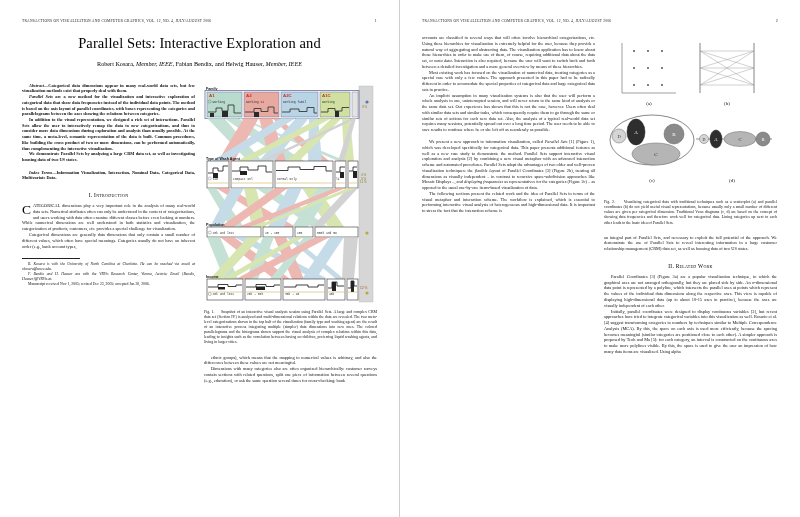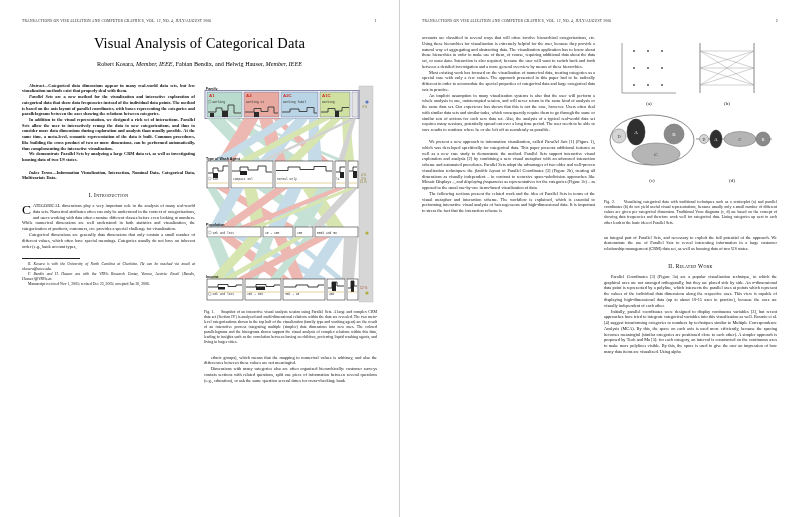--- a/index.html
+++ b/index.html
@@ -127,21 +127,21 @@
 <div class="spread">
 
   <div class="page left">
 
     <div class="runhead">
       <span>TRANSACTIONS ON VISUALIZATION AND COMPUTER GRAPHICS, VOL. 12, NO. 4, JULY/AUGUST 2006</span>
       <span class="pgnum">1</span>
     </div>
 
     <div class="title">
-      <div>Visual Analysis of Categorical Data</div>
+      <div>Parallel Sets: Interactive Exploration and</div>
     </div>
 
     <div class="authors">
       <span>Robert Kosara, </span><i>Member, IEEE</i><span>, Fabian Bendix, and Helwig Hauser, </span><i>Member, IEEE</i>
     </div>
 
     <div class="cols">
 
       <div class="col">
 

